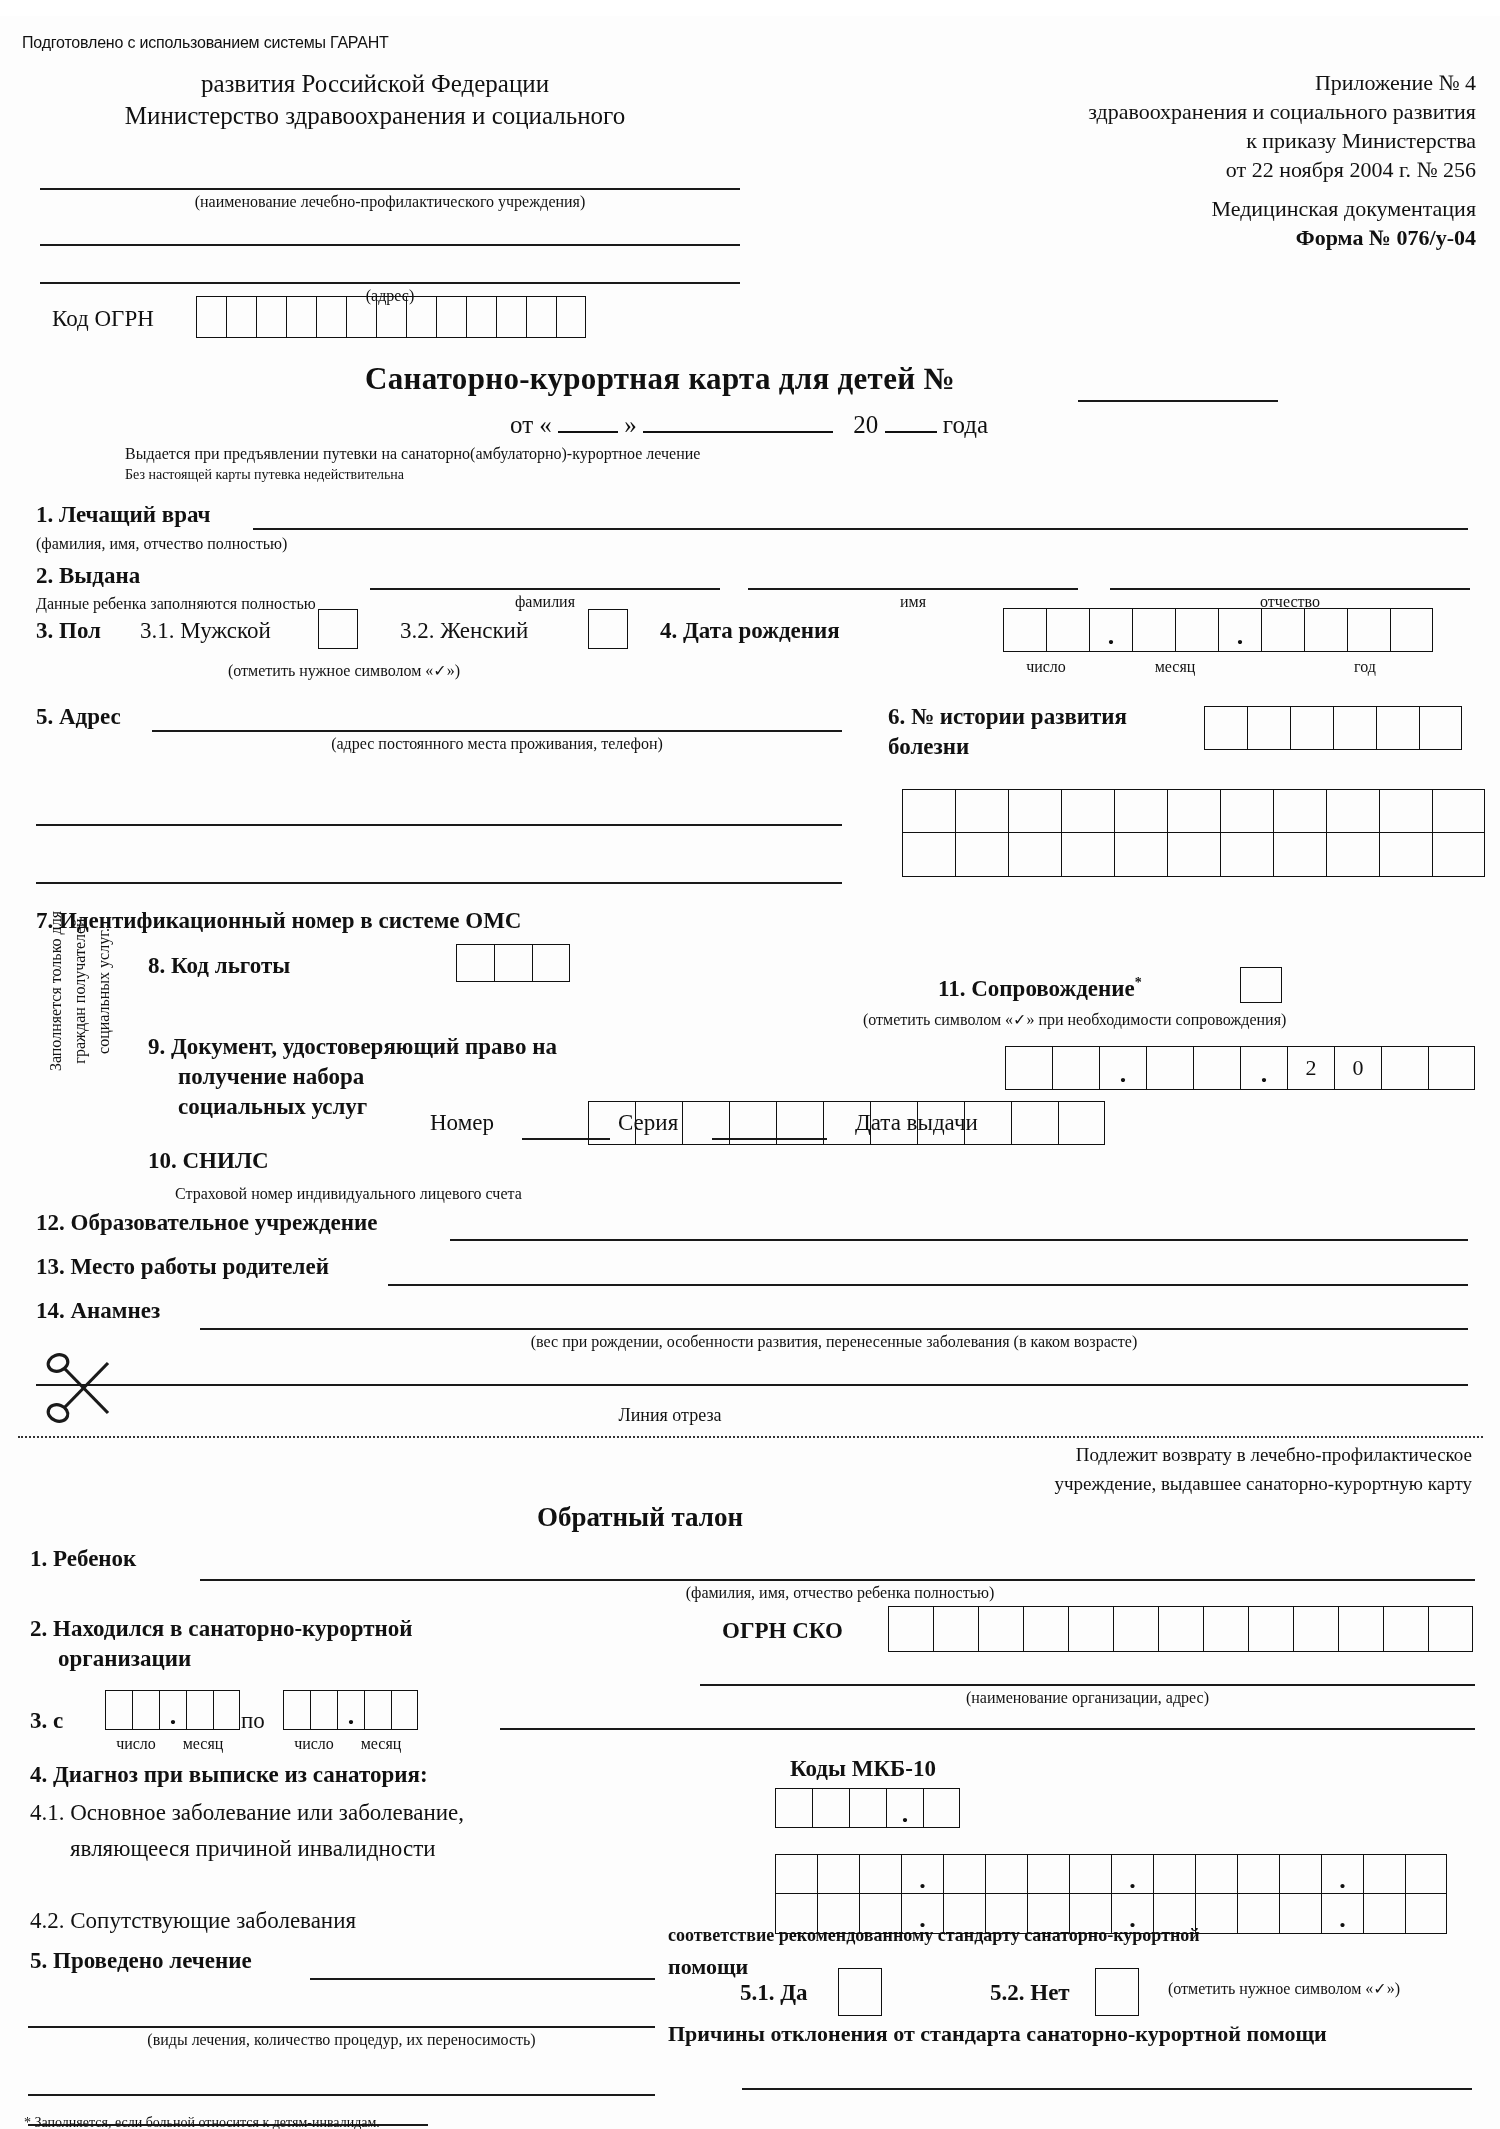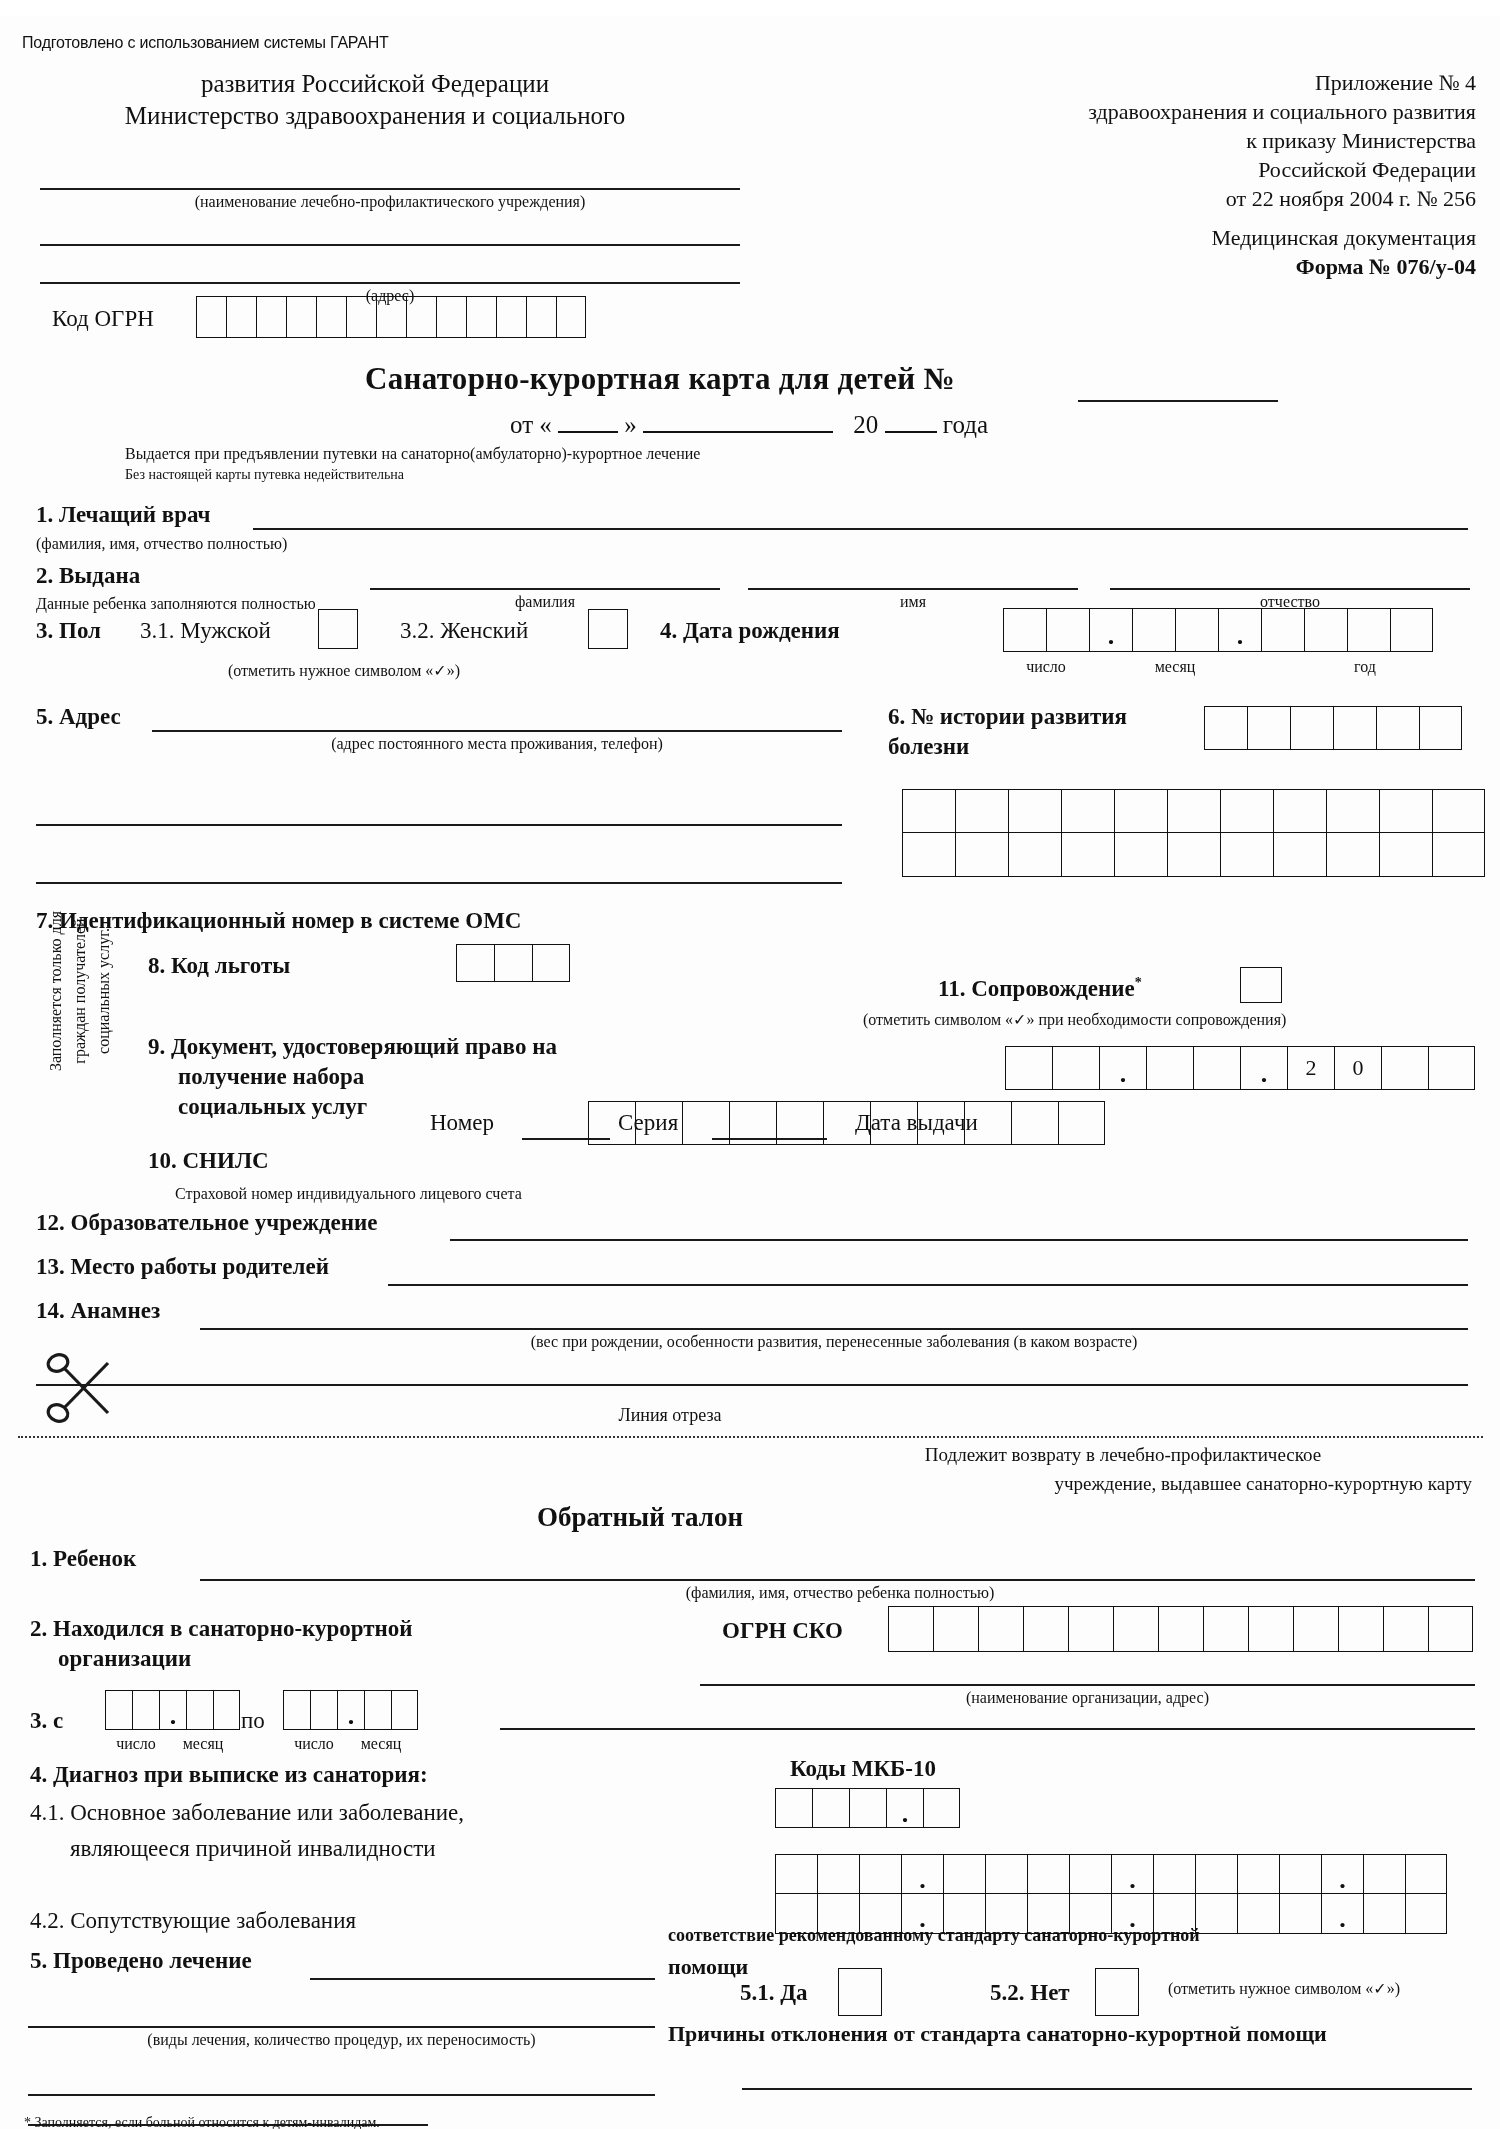--- a/index.html
+++ b/index.html
@@ -128,21 +128,20 @@
 
   <div class="abs ministry" style="left:110px; top:52px; width:530px;">
     <div>развития Российской Федерации</div>
     <div>Министерство здравоохранения и социального</div>
   </div>
 
   <div class="abs hdr-right" style="right:24px; top:52px; width:700px;">
     <div>Приложение № 4</div>
     <div>здравоохранения и социального развития</div>
     <div>к приказу Министерства</div>
-    <div>Российской Федерации</div>
     <div>от 22 ноября 2004 г. № 256</div>
     <div style="height:10px"></div>
     <div>Медицинская документация</div>
     <div class="b">Форма № 076/у-04</div>
   </div>
 
   <div class="abs rule" style="left:40px; top:172px; width:700px;"></div>
   <div class="abs caption" style="left:40px; top:176px; width:700px;">(наименование лечебно-профилактического учреждения)</div>
 
   <div class="abs rule" style="left:40px; top:228px; width:700px;"></div>
@@ -357,21 +356,21 @@
       <ellipse cx="22" cy="12" rx="10" ry="8" transform="rotate(-20 22 12)"></ellipse>
       <ellipse cx="22" cy="62" rx="10" ry="8" transform="rotate(20 22 62)"></ellipse>
       <line x1="29" y1="18" x2="72" y2="62"></line>
       <line x1="29" y1="56" x2="72" y2="12"></line>
     </g>
   </svg>
 
   <div class="abs caption" style="left:520px; top:1389px; width:300px; font-size:18px;">Линия отреза</div>
   <div class="abs cutline" style="left:18px; top:1420px; width:1465px;"></div>
 
-  <div class="abs caption" style="right:12px; top:1428px; width:730px; text-align:center; font-size:19px;">Подлежит возврату в лечебно-профилактическое</div>
+  <div class="abs caption" style="right:28px; top:1428px; width:730px; text-align:right; font-size:19px;">Подлежит возврату в лечебно-профилактическое</div>
   <div class="abs caption" style="right:28px; top:1457px; width:730px; text-align:right; font-size:19px;">учреждение, выдавшее санаторно-курортную карту</div>
 
   <div class="abs title-sub" style="left:390px; top:1486px; width:500px;">Обратный талон</div>
 
   <div class="abs lbl" style="left:30px; top:1528px;">1. Ребенок</div>
   <div class="abs rule" style="left:200px; top:1563px; width:1275px;"></div>
   <div class="abs caption" style="left:640px; top:1567px; width:400px;">(фамилия, имя, отчество ребенка полностью)</div>
 
   <div class="abs lbl" style="left:722px; top:1600px;">ОГРН СКО</div>
   <div class="abs cells" id="ogrn-sko-cells" style="left:888px; top:1590px;">

